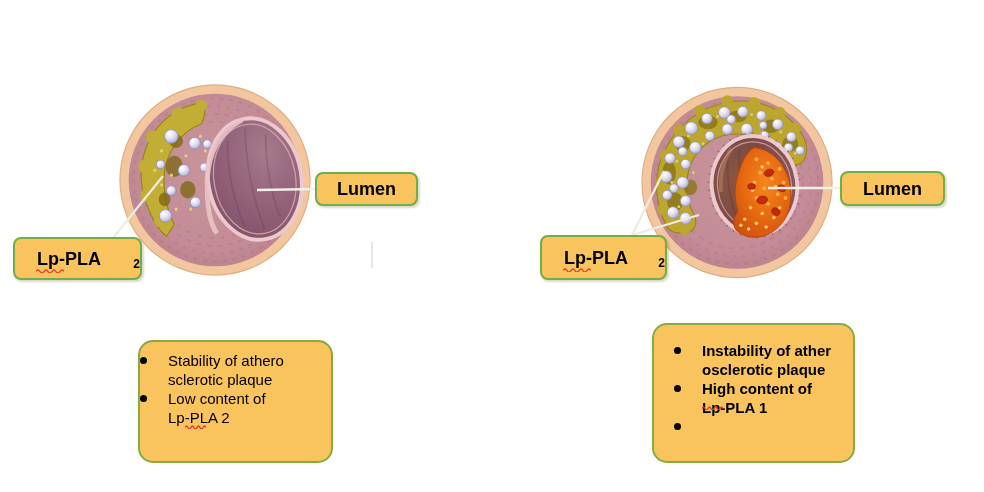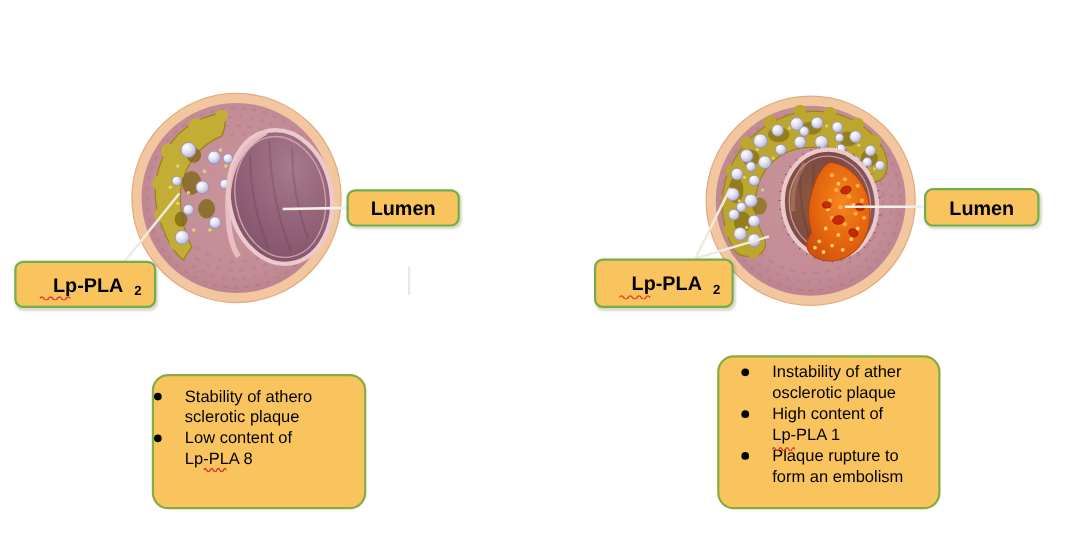--- a/index.html
+++ b/index.html
@@ -11,21 +11,21 @@
   svg.artery{position:absolute;}
   svg.overlay{position:absolute;left:0;top:0;pointer-events:none;}
 
   
   .label-box{
     position:absolute;background:#F9C45E;border:2px solid #6FAE4B;border-radius:8px;
     display:flex;align-items:center;font-weight:bold;font-size:18px;line-height:1;
     box-shadow:1.5px 2px 2px rgba(120,100,40,.25);
   }
   .label-center{justify-content:center;}
-  .label-left{justify-content:center;padding-left:22px;}
+  .label-left{justify-content:space-between;padding-left:22px;}
   .sub{font-size:12px;font-weight:bold;margin-left:10px;transform:translateY(5px);}
 
   
   .callout{
     position:absolute;background:#F9C45E;border:2px solid #86AC3F;border-radius:15px;
     font-size:15px;line-height:19px;padding-top:9px;
   }
   .bullet-row{display:flex;align-items:flex-start;}
   .callout-right .bullet-row{padding-left:20px;}
   .dot{width:7px;height:7px;border-radius:50%;background:#000;flex:none;margin-top:6px;}
@@ -310,44 +310,42 @@
 
   <div class="callout callout-left" style="left:138px;top:340px;width:195px;height:123px;">
     <div class="bullet-row">
       <span class="dot"></span>
       <span class="btext">Stability of athero
 sclerotic plaque</span>
     </div>
     <div class="bullet-row">
       <span class="dot"></span>
       <span class="btext">Low content of
-Lp-PLA 8</span>
+Lp-PLA 2</span>
     </div>
     <span class="squiggle" style="left:45px;top:82px;width:21px;">
       <svg viewBox="0 0 28 5" preserveAspectRatio="none">
           <path d="M0,3.5 Q2,0.5 4,3.5 T8,3.5 T12,3.5 T16,3.5 T20,3.5 T24,3.5 T28,3.5" fill="none" stroke="#E03A2B" stroke-width="1.5"></path>
         </svg>
     </span>
   </div>
 
-  <div class="callout callout-right" style="left:652px;top:323px;width:203px;height:140px;padding-top:4px;">
+  <div class="callout callout-right" style="left:652px;top:323px;width:203px;height:140px;padding-top:16px;font-weight:bold;">
     <div class="bullet-row">
       <span class="dot"></span>
       <span class="btext">Instability of ather
 osclerotic plaque</span>
     </div>
     <div class="bullet-row">
       <span class="dot"></span>
       <span class="btext">High content of
 Lp-PLA 1</span>
     </div>
     <div class="bullet-row">
       <span class="dot"></span>
-      <span class="btext">Plaque rupture to
-form an embolism</span>
     </div>
     <span class="squiggle" style="left:48px;top:80px;width:21px;">
       <svg viewBox="0 0 28 5" preserveAspectRatio="none">
           <path d="M0,3.5 Q2,0.5 4,3.5 T8,3.5 T12,3.5 T16,3.5 T20,3.5 T24,3.5 T28,3.5" fill="none" stroke="#E03A2B" stroke-width="1.5"></path>
         </svg>
     </span>
   </div>
 
 </div>
 

